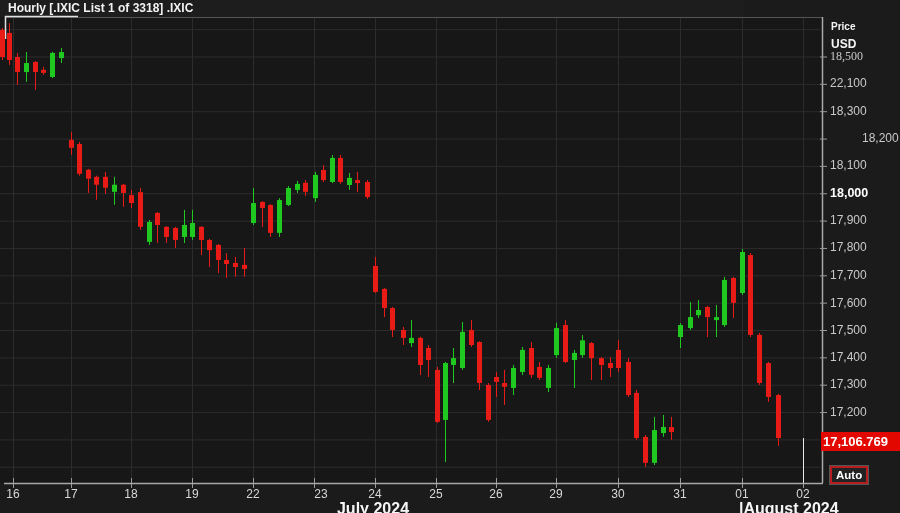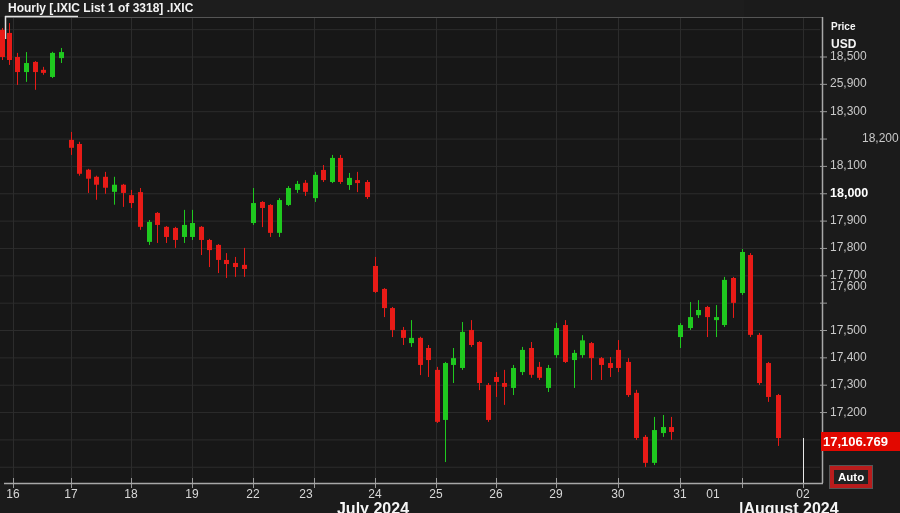--- a/index.html
+++ b/index.html
@@ -18,21 +18,21 @@
   .price-axis-label.bold{font-weight:bold;color:#ffffff;font-size:12.5px;}
   #price-header{position:absolute;left:831px;top:21px;font-size:10px;font-weight:bold;color:#f5f5f5;}
   #price-currency{position:absolute;left:831px;top:37px;font-size:12px;font-weight:bold;color:#f5f5f5;}
   #last-price-label{
     position:absolute;left:821px;top:432px;width:79px;height:19px;
     color:#ffffff;font-size:13px;font-weight:bold;line-height:19px;padding-left:2px;
     letter-spacing:0px;
   }
   #auto-button{
     position:absolute;left:830px;top:466px;padding:0px 4px;height:14px;line-height:14px;
-    border:4px solid #b91c1c;outline:1px solid #555;color:#ffffff;
+    border:2px solid #b91c1c;outline:1px solid #555;color:#ffffff;
     font-size:11.5px;font-weight:bold;background:#222;cursor:pointer;
   }
   .day-label{position:absolute;top:487px;width:30px;margin-left:-15px;text-align:center;font-size:12px;color:#d8d8d8;}
   .month-label{position:absolute;top:500px;font-size:16px;font-weight:bold;color:#f5f5f5;white-space:nowrap;}
   #month-july{left:373px;transform:translateX(-50%);}
   #month-august{left:739px;}
 </style>
 </head>
 <body>
 
@@ -288,49 +288,49 @@
       <line x1="768.5" y1="361.95250000000004" x2="768.5" y2="401.8835" stroke="#e81b17" stroke-width="1"></line>
       <rect x="766" y="363.04650000000004" width="5" height="33.91399999999999" fill="#e81b17"></rect>
       <line x1="778.5" y1="393.952" x2="778.5" y2="445.91700000000003" stroke="#e81b17" stroke-width="1"></line>
       <rect x="776" y="395.04600000000005" width="5" height="43.00267849999989" fill="#e81b17"></rect>
     </svg>
 
   <div id="price-header">Price</div>
   <div id="price-currency">USD</div>
 
   <div id="price-axis">
-      <div class="price-axis-label" style="top: 49px;">18,500</div>
-      <div class="price-axis-label" style="top: 76.35px;">25,900</div>
+      <div class="price-axis-label" style="top: 49px; font-family: Liberation Serif, serif;">18,500</div>
+      <div class="price-axis-label" style="top: 76.35px;">22,100</div>
       <div class="price-axis-label" style="top: 103.7px;">18,300</div>
       <div class="price-axis-label" style="top: 131.05px; margin-left: 32px;">18,200</div>
       <div class="price-axis-label" style="top: 158.4px;">18,100</div>
       <div class="price-axis-label bold" style="top: 185.75px;">18,000</div>
       <div class="price-axis-label" style="top: 213.1px;">17,900</div>
       <div class="price-axis-label" style="top: 240.45px;">17,800</div>
       <div class="price-axis-label" style="top: 267.8px;">17,700</div>
-      <div class="price-axis-label" style="top: 279px;">17,600</div>
+      <div class="price-axis-label" style="top: 296px;">17,600</div>
       <div class="price-axis-label" style="top: 322.5px;">17,500</div>
       <div class="price-axis-label" style="top: 349.85px;">17,400</div>
       <div class="price-axis-label" style="top: 377.2px;">17,300</div>
       <div class="price-axis-label" style="top: 404.55px;">17,200</div>
     </div>
   <div id="time-axis">
       <div class="day-label" style="left: 13px;">16</div>
       <div class="day-label" style="left: 71px;">17</div>
       <div class="day-label" style="left: 131px;">18</div>
       <div class="day-label" style="left: 192px;">19</div>
       <div class="day-label" style="left: 253px;">22</div>
-      <div class="day-label" style="left: 306px;">23</div>
+      <div class="day-label" style="left: 321px;">23</div>
       <div class="day-label" style="left: 375px;">24</div>
       <div class="day-label" style="left: 436px;">25</div>
       <div class="day-label" style="left: 496px;">26</div>
       <div class="day-label" style="left: 556px;">29</div>
       <div class="day-label" style="left: 618px;">30</div>
       <div class="day-label" style="left: 680px;">31</div>
-      <div class="day-label" style="left: 713px;">01</div>
+      <div class="day-label" style="left: 742px;">01</div>
       <div class="day-label" style="left: 803px;">02</div>
     </div>
 
   <div id="last-price-label" style="background: rgb(226, 8, 0);">17,106.769</div>
   <div id="auto-button">Auto</div>
 
   <div id="month-july" class="month-label">July 2024</div>
   <div id="month-august" class="month-label">|August 2024</div>
 </div>
 

